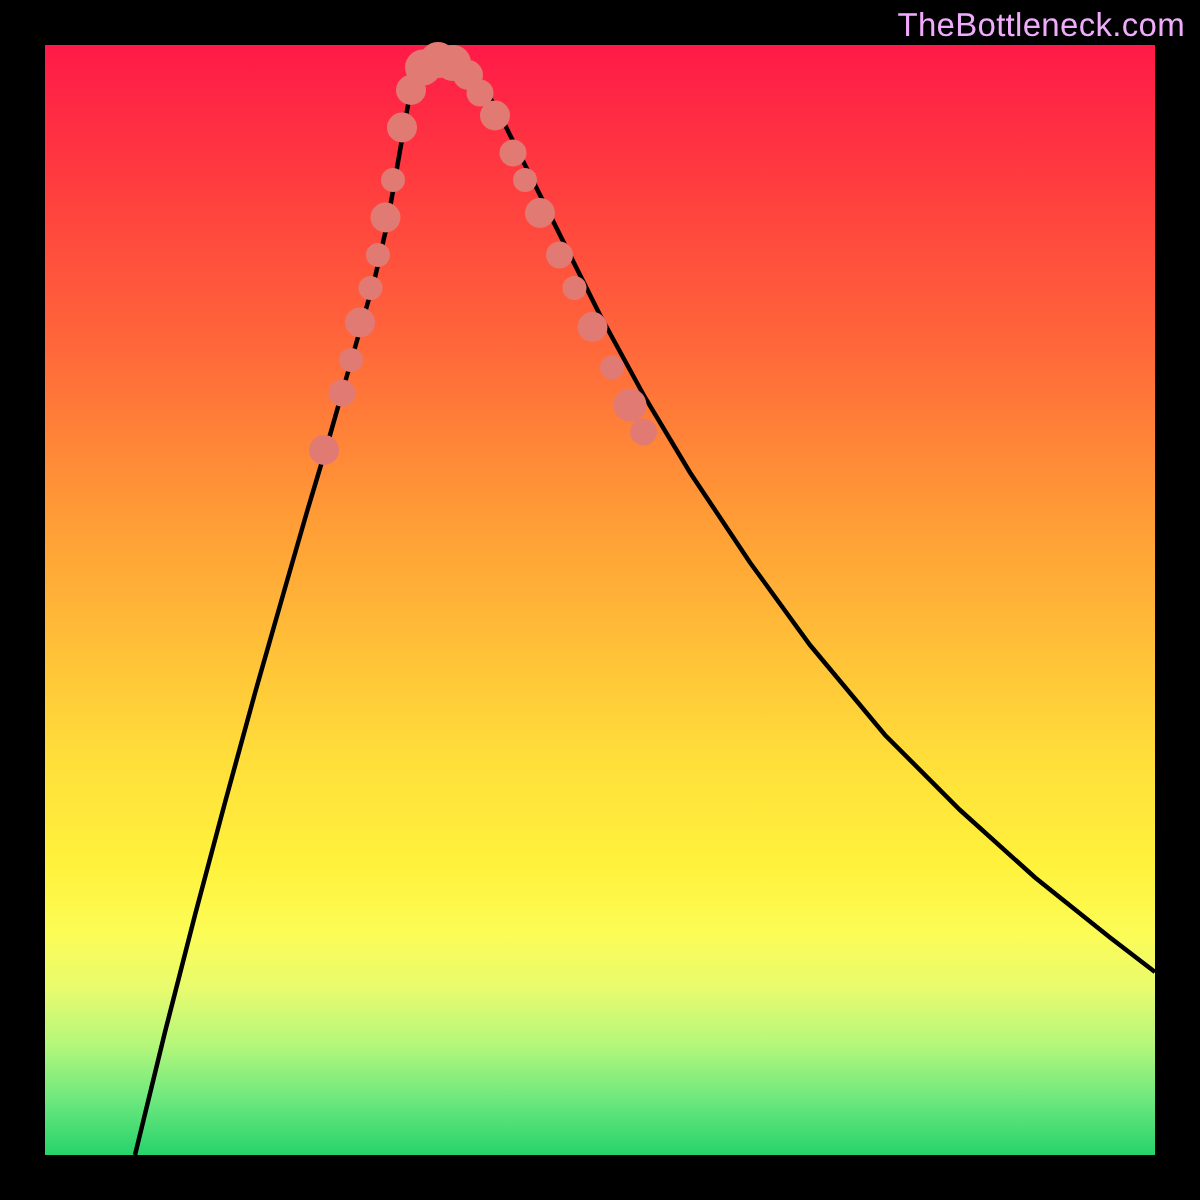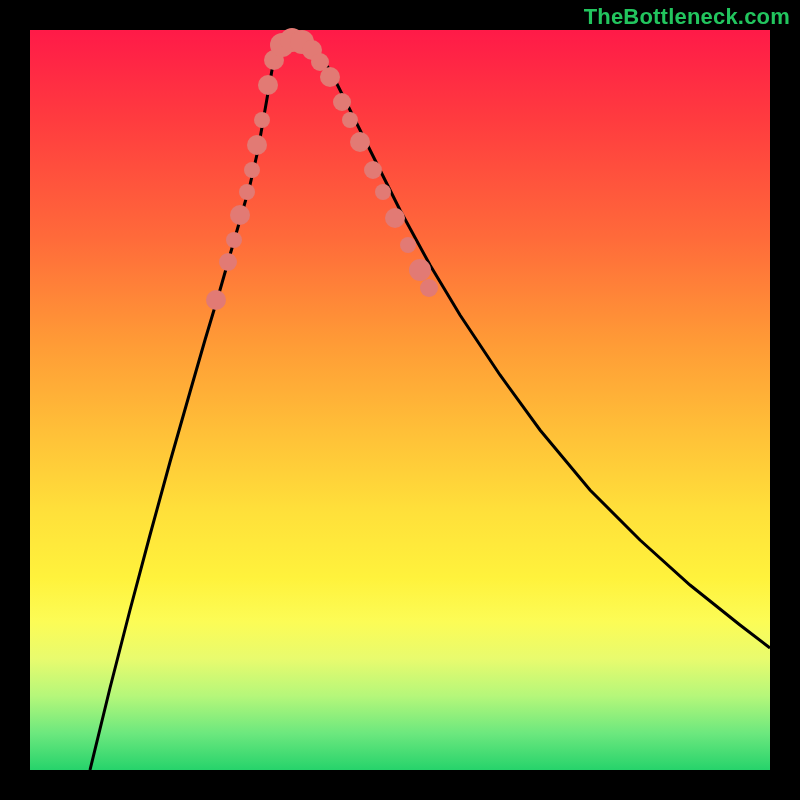--- a/index.html
+++ b/index.html
@@ -38,23 +38,23 @@
       #e8fb6e 85%,
       #b5f77a 90%,
       #6de87e 95%,
       #26d36b 100%
     );
   }
   .watermark {
     position: absolute;
     top: 4px;
     right: 10px;
-    color: #22c55e;
+    color: #f0abfc;
     font-size: 22px;
-    font-weight: 700;
+    font-weight: 400;
     letter-spacing: 0.2px;
     user-select: none;
   }
   svg.curve {
     position: absolute;
     left: 0;
     top: 0;
     width: 740px;
     height: 740px;
     overflow: visible;

